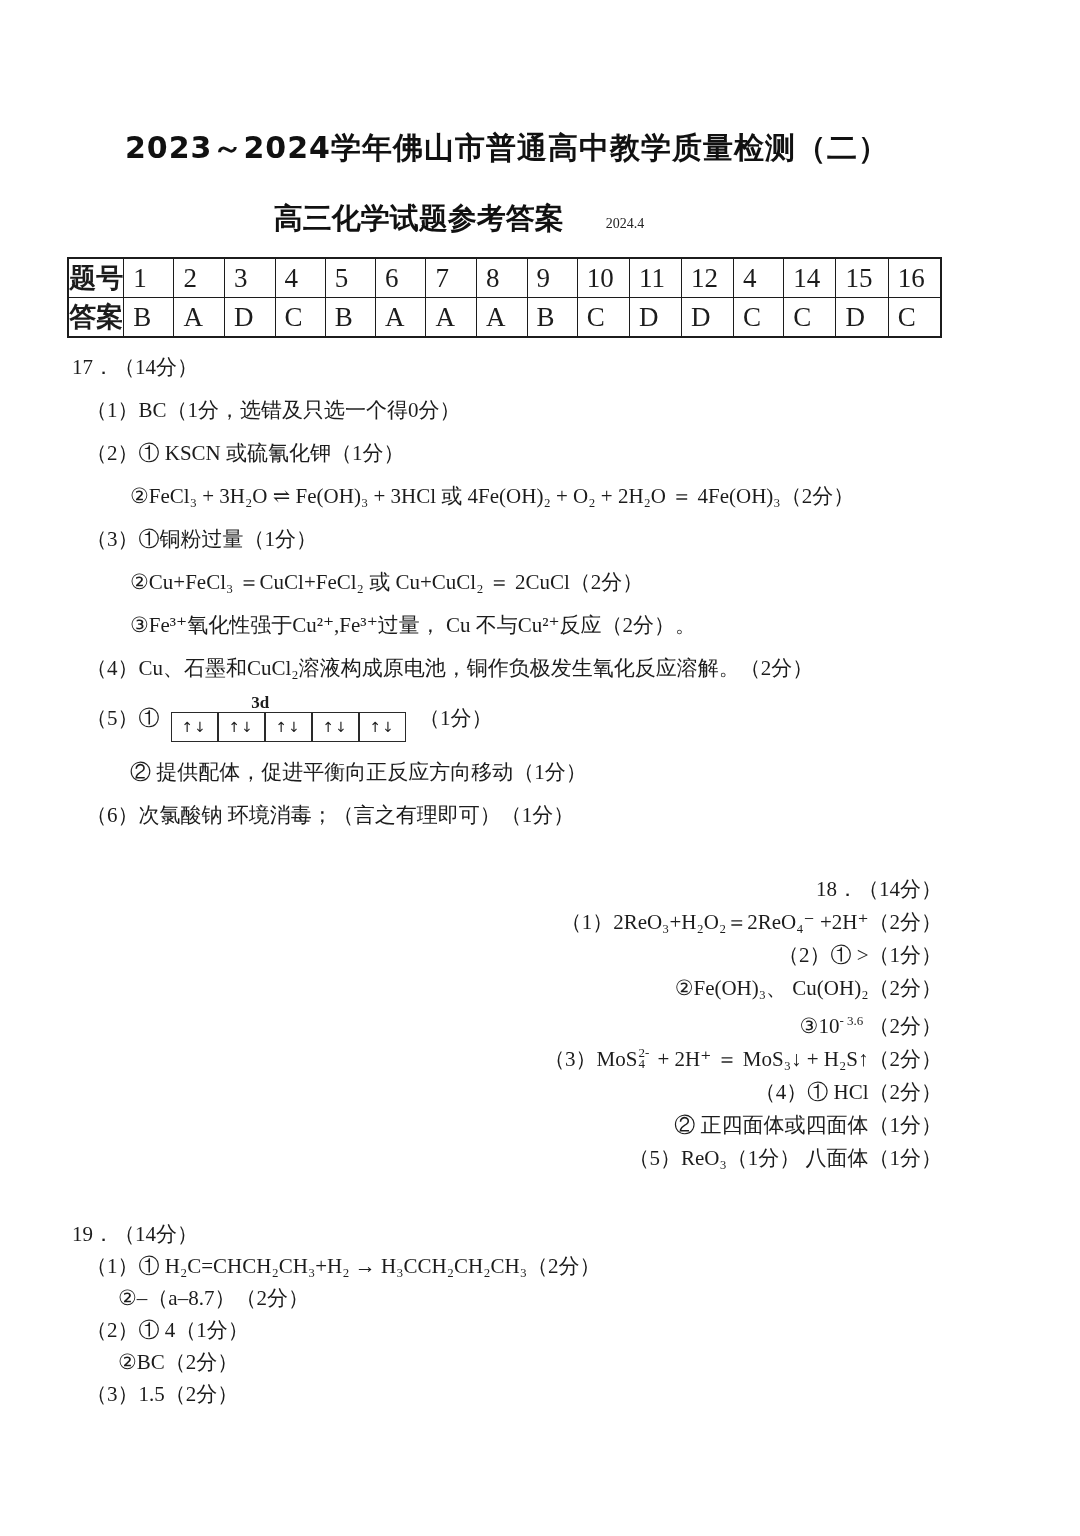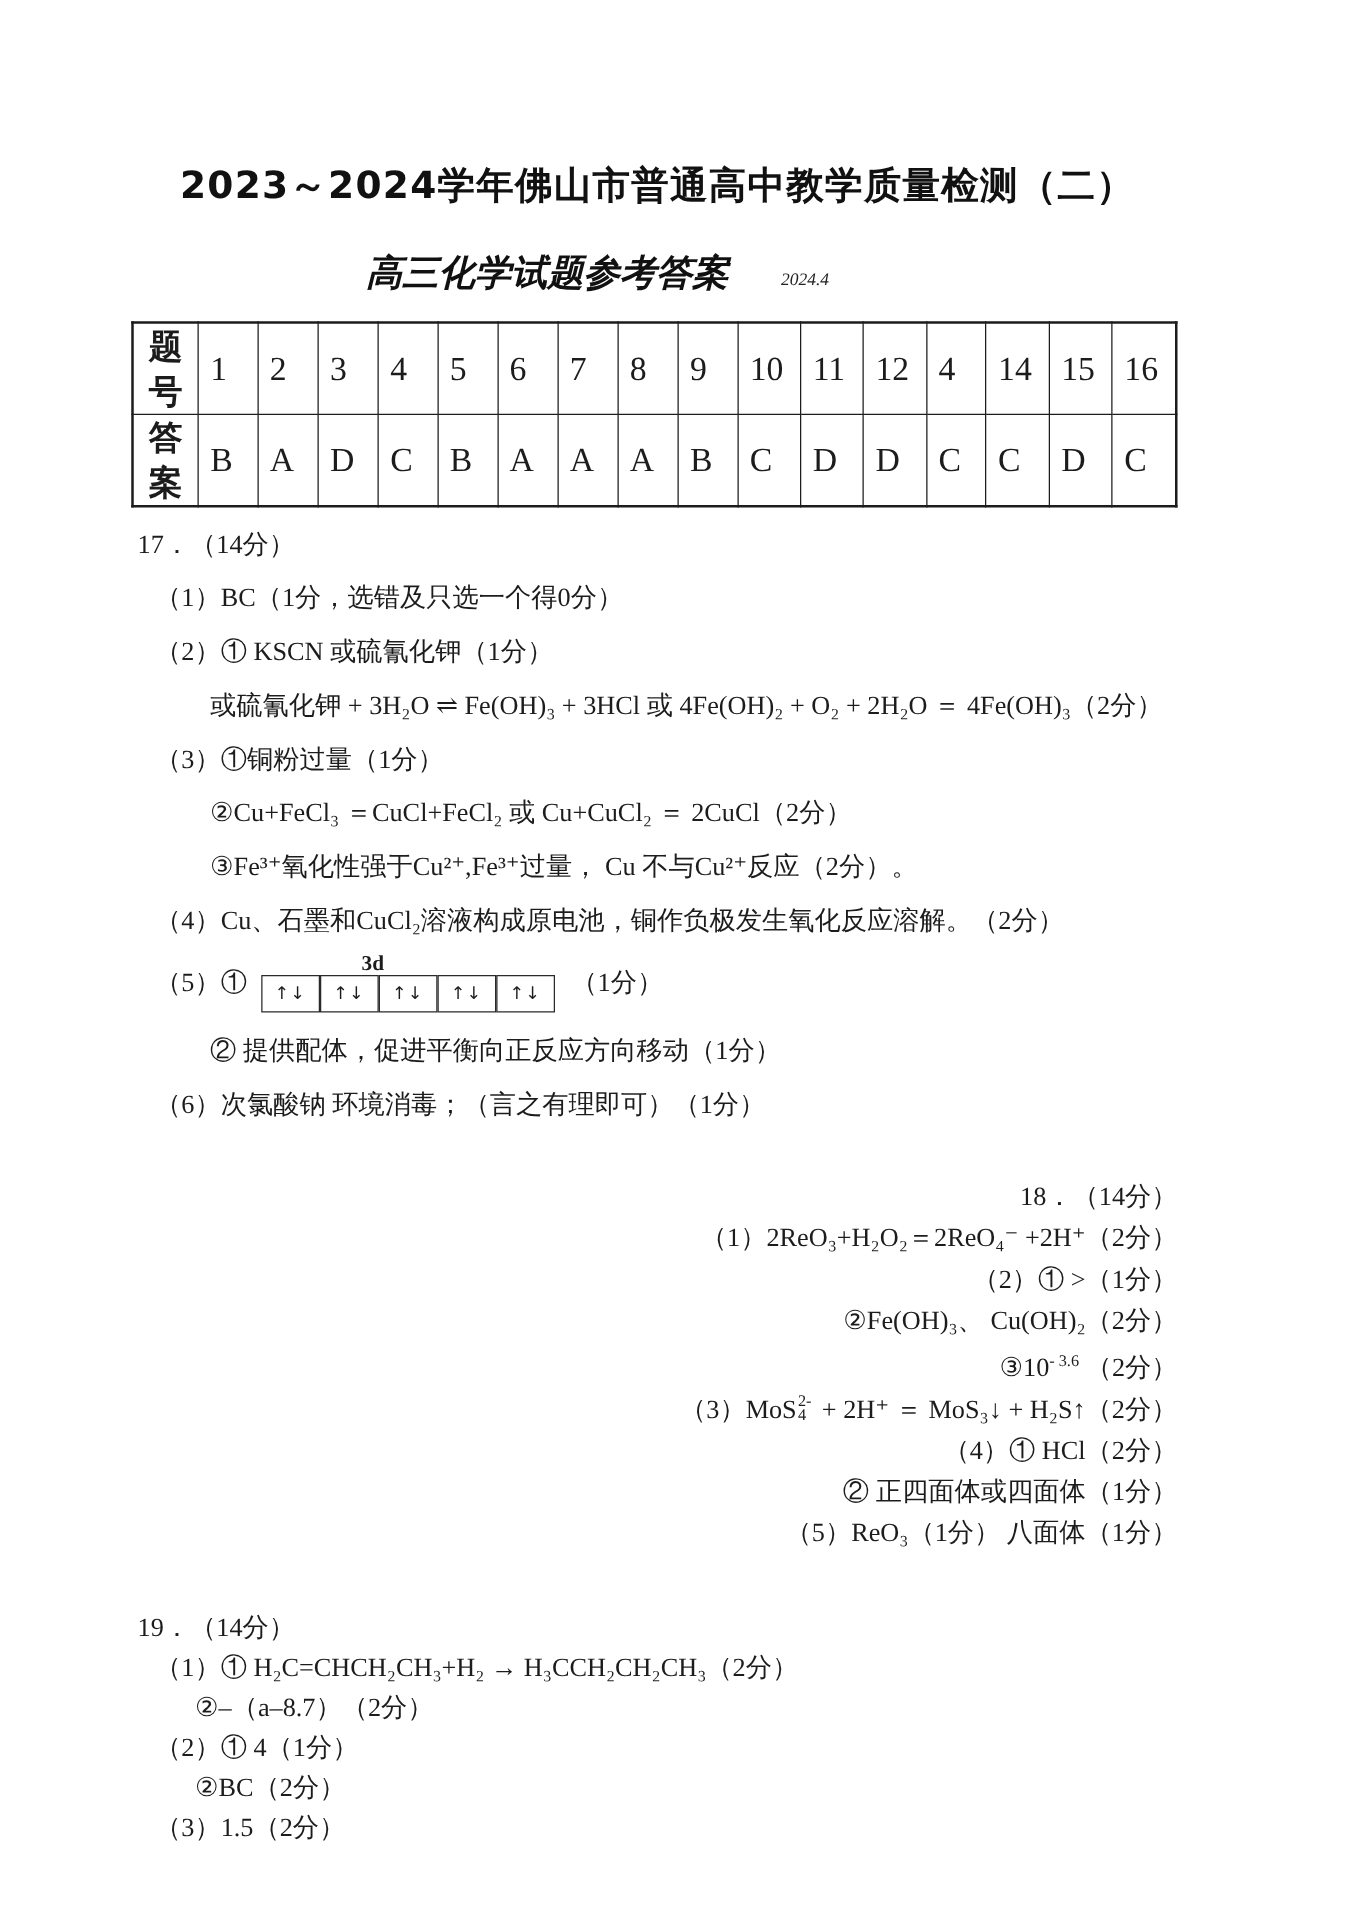--- a/index.html
+++ b/index.html
@@ -1,30 +1,30 @@
 <!DOCTYPE html>
 <html><head>
 <meta charset="utf-8">
 <style>
   html,body { margin:0; padding:0; }
   body {
     width:1080px; height:1536px; overflow:hidden;
     background:#ffffff; color:#1c1c1c;
     font-family:"Liberation Serif","DejaVu Serif",serif;
   }
-  .page { padding:128px 138px 0 110px; }
+  .page { padding:128px 138px 0 72px; }
 
   .title {
     margin:0; text-align:center;
     font-family:"DejaVu Sans","Liberation Sans",sans-serif;
     font-weight:bold; font-size:30px; letter-spacing:1px; color:#111;
   }
   .subtitle-row {
     margin-top:30px; display:flex; justify-content:center;
-    align-items:baseline; gap:42px; transform:translateX(-48px);font-style:italic;
+    align-items:baseline; gap:42px; transform:translateX(-48px);
   }
   .subtitle {
     font-family:"DejaVu Sans","Liberation Sans",sans-serif;
     font-weight:bold; font-size:29px; color:#111; margin:0;
   }
   .exam-date { font-size:14px; color:#222; }
 
   .answer-table { border-collapse:collapse; margin-top:18px; margin-left:-5px; table-layout:fixed; }
   .answer-table td {
     border:1.6px solid #1c1c1c; height:38px; font-size:27px;
@@ -129,21 +129,21 @@
       <td class="ans">D</td>
       <td class="ans">C</td>
     </tr>
   </tbody>
     </table>
 
   <div class="sec sec17" id="sec17">
     <div class="line heading">17．（14分）</div>
     <div class="line ind-a">（1）BC（1分，选错及只选一个得0分）</div>
     <div class="line ind-a">（2）① KSCN 或硫氰化钾（1分）</div>
-    <div class="line ind-b">或硫氰化钾 + 3H₂O ⇌ Fe(OH)₃ + 3HCl 或 4Fe(OH)₂ + O₂ + 2H₂O ＝ 4Fe(OH)₃（2分）</div>
+    <div class="line ind-b">②FeCl₃ + 3H₂O ⇌ Fe(OH)₃ + 3HCl 或 4Fe(OH)₂ + O₂ + 2H₂O ＝ 4Fe(OH)₃（2分）</div>
     <div class="line ind-a">（3）①铜粉过量（1分）</div>
     <div class="line ind-b">②Cu+FeCl₃ ＝CuCl+FeCl₂ 或 Cu+CuCl₂ ＝ 2CuCl（2分）</div>
     <div class="line ind-b">③Fe³⁺氧化性强于Cu²⁺,Fe³⁺过量， Cu 不与Cu²⁺反应（2分）。</div>
     <div class="line ind-a">（4）Cu、石墨和CuCl₂溶液构成原电池，铜作负极发生氧化反应溶解。（2分）</div>
     <div class="line ind-a orbital-line">
       <span>（5）①</span>
       <span class="orbital">
         <span class="orbital-label">3d</span>
         <span class="orbital-boxes">
           <span class="obox">↑↓</span>

